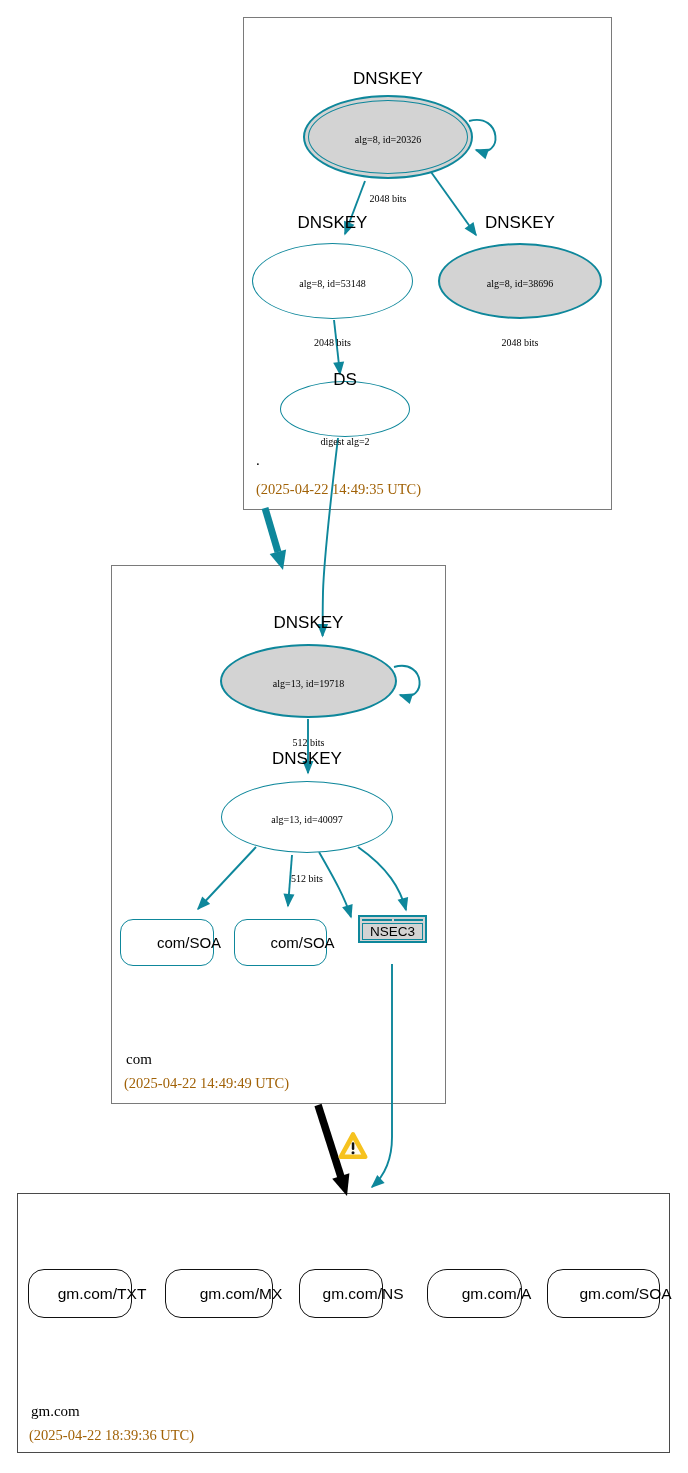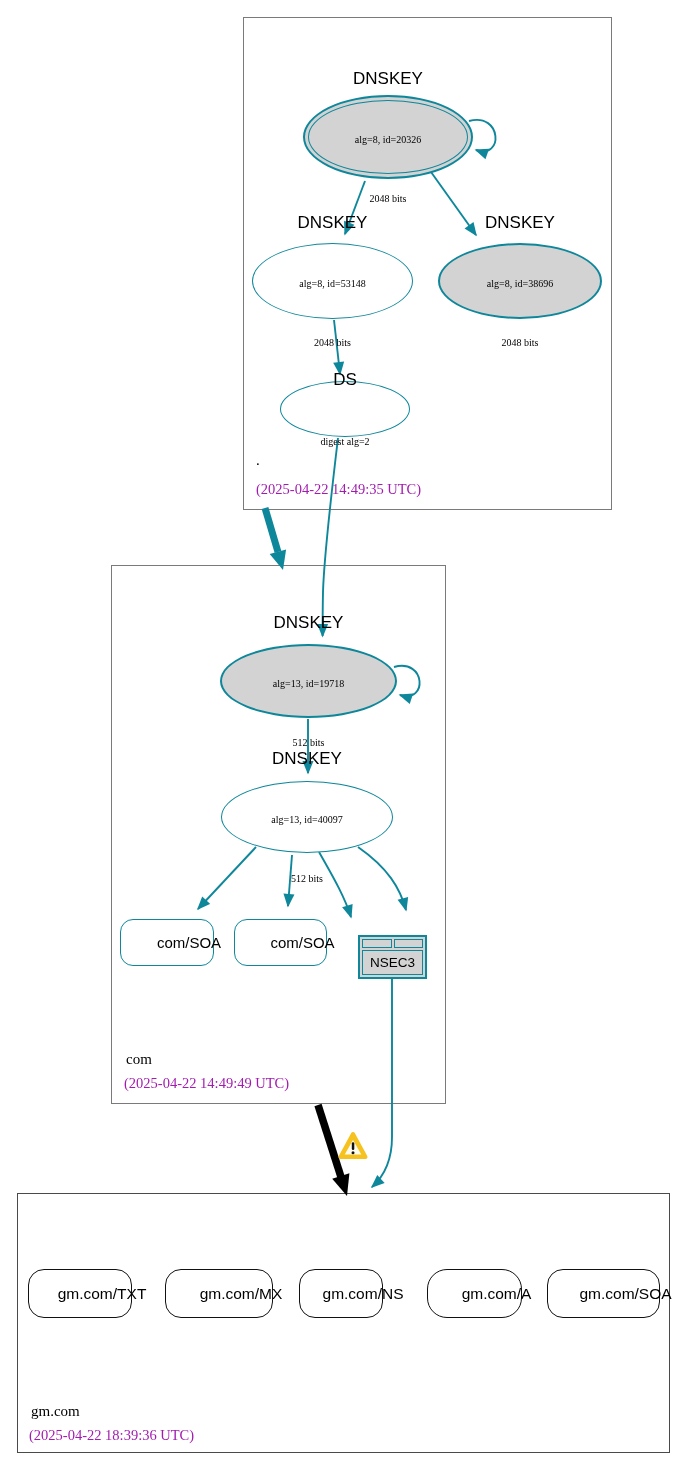--- a/index.html
+++ b/index.html
@@ -1,21 +1,21 @@
 <!DOCTYPE html>
 <html><head>
 <meta charset="utf-8">
 <style>
   html,body{margin:0;padding:0;background:#fff;}
   .canvas{position:relative;width:688px;height:1473px;background:#ffffff;overflow:hidden;
           font-family:"Liberation Sans",sans-serif;color:#000;}
   .zone-box{position:absolute;border:1px solid #7a7a7a;background:transparent;box-sizing:border-box;}
   .zone-box.gm{border-color:#4a4a4a;border-width:1.5px;}
   .zone-name{position:absolute;font-family:"Liberation Serif",serif;font-size:15px;color:#000;white-space:nowrap;}
-  .zone-ts{position:absolute;font-family:"Liberation Serif",serif;font-size:14.5px;color:#a21caf;white-space:nowrap;}
+  .zone-ts{position:absolute;font-family:"Liberation Serif",serif;font-size:14.5px;color:#a16207;white-space:nowrap;}
   .edges{position:absolute;left:0;top:0;width:688px;height:1473px;pointer-events:none;}
   .node{position:absolute;box-sizing:border-box;display:flex;flex-direction:column;
         align-items:center;justify-content:center;text-align:center;line-height:1.05;}
   .ellipse{border-radius:50%;gap:47px;}
   .sec{border:1.6px solid #0e879b;background:#fff;}
   .gray{background:#d3d3d3;}
   .ring{position:absolute;inset:3px;border:1.8px solid #0e879b;border-radius:50%;pointer-events:none;}
   .n-title{font-family:"Liberation Sans",sans-serif;font-size:17px;z-index:2;}
   .n-detail{font-family:"Liberation Serif",serif;font-size:10px;line-height:1.15;z-index:2;}
   .rrset{position:absolute;box-sizing:border-box;display:flex;align-items:center;justify-content:center;
@@ -115,21 +115,21 @@
 
   <div class="node ellipse sec" style="left:221px;top:781px;width:172px;height:72px;">
     <div class="n-title">DNSKEY</div>
     <div class="n-detail">alg=13, id=40097</div>
     <div class="n-detail">512 bits</div>
   </div>
 
   <div class="rrset" style="left:120px;top:919px;width:94px;height:47px;">com/SOA</div>
   <div class="rrset" style="left:234px;top:919px;width:93px;height:47px;">com/SOA</div>
 
-  <div class="nsec3" style="left:358px;top:935px;width:69px;height:44px;">
+  <div class="nsec3" style="left:358px;top:915px;width:69px;height:28px;">
     <div class="nsec3-row">
       <span class="nsec3-cell"></span>
       <span class="nsec3-cell"></span>
     </div>
     <div class="nsec3-label">NSEC3</div>
   </div>
 
   <div class="rrset black" style="left:28px;top:1269px;width:104px;height:49px;">gm.com/TXT</div>
   <div class="rrset black" style="left:165px;top:1269px;width:108px;height:49px;">gm.com/MX</div>
   <div class="rrset black" style="left:299px;top:1269px;width:84px;height:49px;">gm.com/NS</div>

